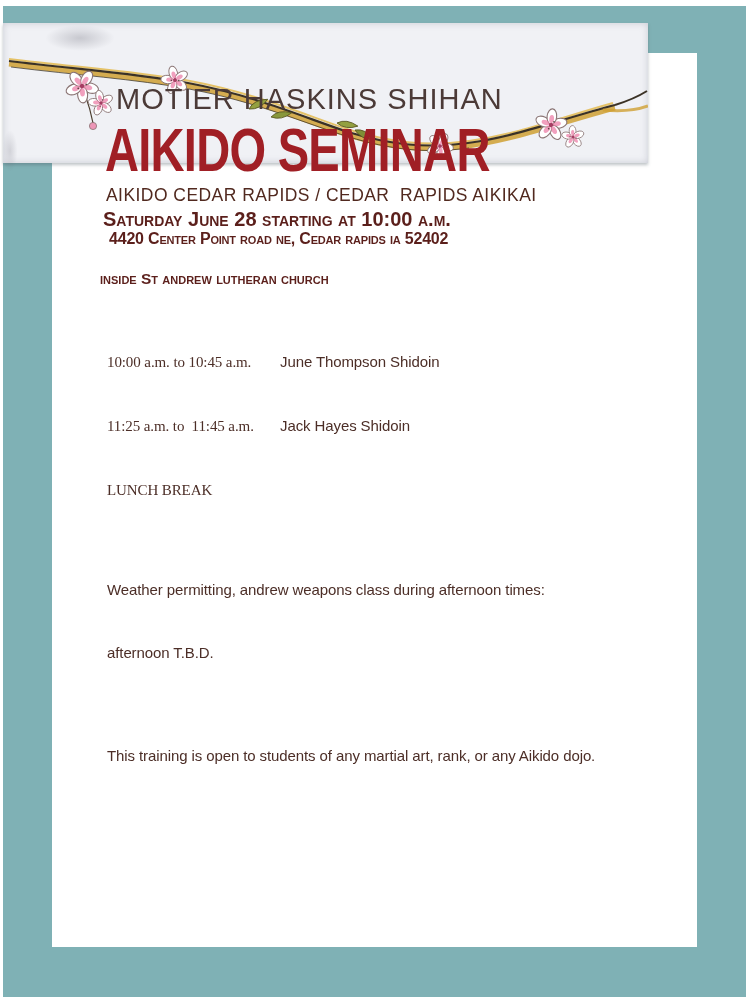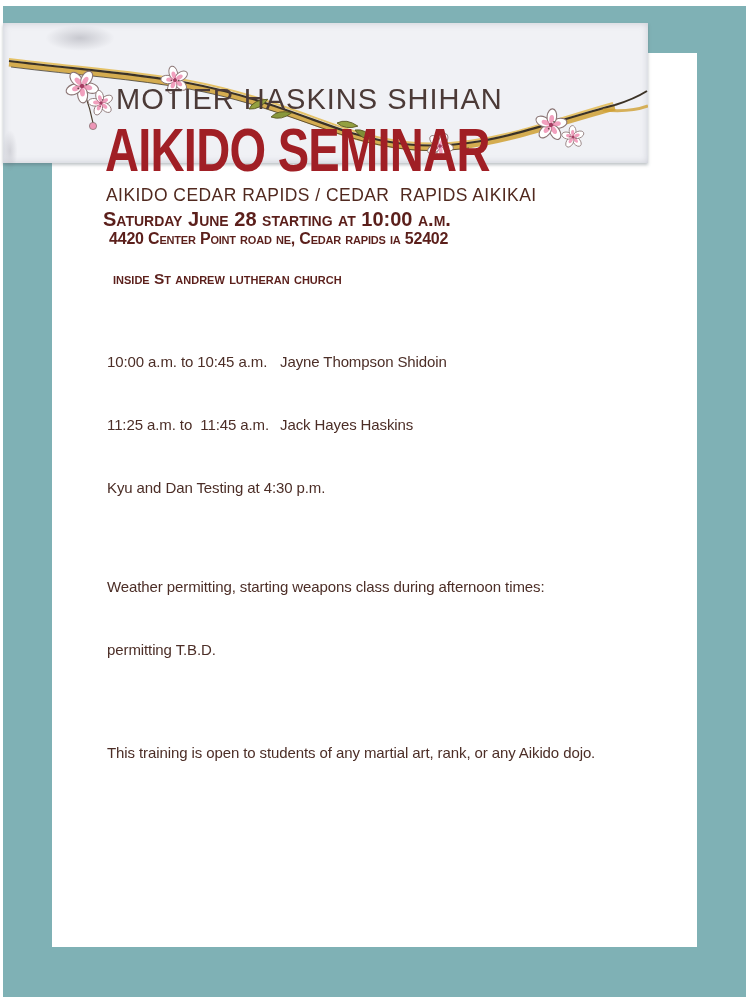--- a/index.html
+++ b/index.html
@@ -23,28 +23,28 @@
   .pre-title{left:116px;top:83px;font-size:29px;letter-spacing:1px;color:#4b3a37;}
   .main-title{
     left:105px;top:119px;font-size:62px;font-weight:bold;letter-spacing:-1px;color:#a01f25;
     transform:scaleX(0.76);transform-origin:0 0;line-height:1;
   }
   .subtitle{left:106px;top:184px;font-size:19px;letter-spacing:.5px;color:#51291f;
     transform:scaleX(0.92);transform-origin:0 0;}
   .evt{font-weight:bold;color:#5b1f1b;font-variant-caps:small-caps;font-variant:small-caps;}
   .evt1{left:103px;top:208px;font-size:20px;}
   .evt2{left:109px;top:230px;font-size:16px;letter-spacing:-.2px;}
-  .evt3{left:113px;top:270px;font-size:15.5px;}
+  .evt3{left:100px;top:270px;font-size:15.5px;}
 
   .body-col{
     position:absolute;z-index:4;left:107px;top:309px;width:565px;
     font-size:15px;line-height:21px;letter-spacing:-.1px;color:#4c2e27;white-space:pre-wrap;
   }
   .body-col p{margin:0;padding:0;}
-  .sched-row .t{display:inline-block;min-width:173px;}
+  .sched-row .t{display:inline-block;min-width:173px;font-family:Liberation Serif, serif;}
   .gap15{margin-top:15px !important;}
   .gap19{margin-top:19px !important;}
 </style>
 </head>
 <body>
 
 <div class="frame"></div>
 <div class="page"></div>
 
 <div class="banner">
@@ -101,26 +101,26 @@
 </div>
 
 <div class="txt pre-title">MOTIER HASKINS SHIHAN</div>
 <div class="txt main-title">AIKIDO SEMINAR</div>
 <div class="txt subtitle">AIKIDO CEDAR RAPIDS / CEDAR  RAPIDS AIKIKAI</div>
 <div class="txt evt evt1">Saturday June 28 starting at 10:00 a.m.</div>
 <div class="txt evt evt2">4420 Center Point road ne, Cedar rapids ia 52402</div>
 <div class="txt evt evt3">inside St andrew lutheran church</div>
 
 <div class="body-col">
-  <p class="sched-row"><span class="t">10:00 a.m. to 10:45 a.m.</span><span class="n">Jayne Thompson Shidoin</span></p>
-  <p class="sched-row"><span class="t">11:25 a.m. to  11:45 a.m.</span><span class="n">Jack Hayes Haskins</span></p>
-  <p class="sched-row"><span class="t">Kyu and Dan Testing at 4:30 p.m.</span><span class="n"></span></p>
+  <p class="sched-row"><span class="t">10:00 a.m. to 10:45 a.m.</span><span class="n">June Thompson Shidoin</span></p>
+  <p class="sched-row"><span class="t">11:25 a.m. to  11:45 a.m.</span><span class="n">Jack Hayes Shidoin</span></p>
+  <p class="sched-row"><span class="t">LUNCH BREAK</span><span class="n"></span></p>
 
-  <p class="gap15">Weather permitting, starting weapons class during afternoon times:</p>
-  <p>permitting T.B.D.</p>
+  <p class="gap15">Weather permitting, andrew weapons class during afternoon times:</p>
+  <p>afternoon T.B.D.</p>
 
   <p class="gap19">This training is open to students of any martial art, rank, or any Aikido dojo.</p>
   
 
   
   
 
   
 
   

